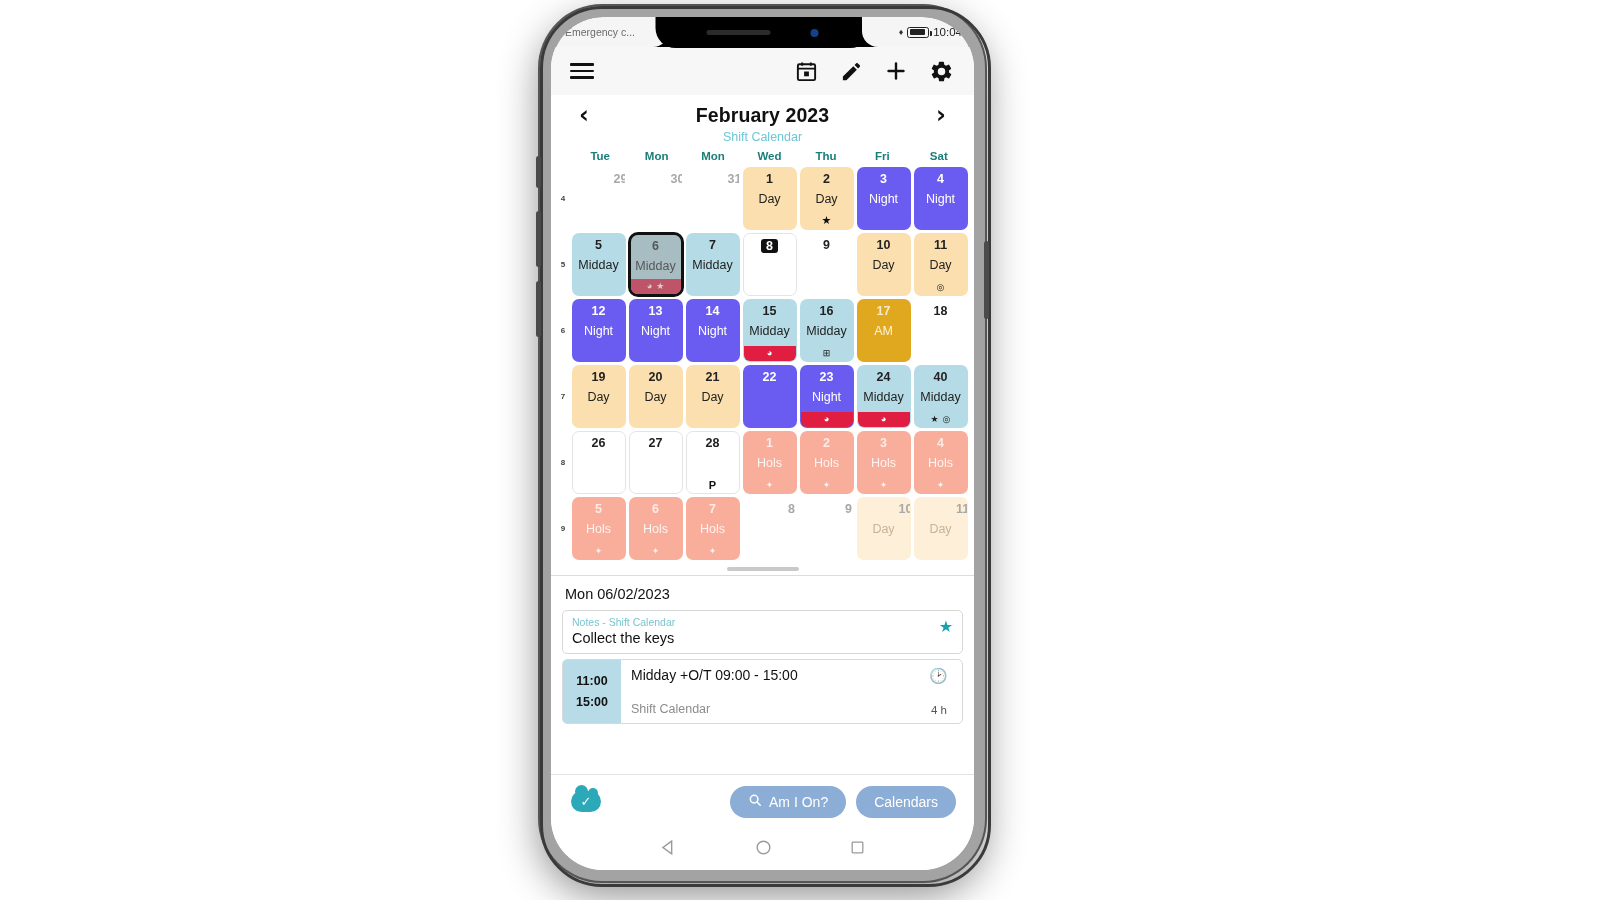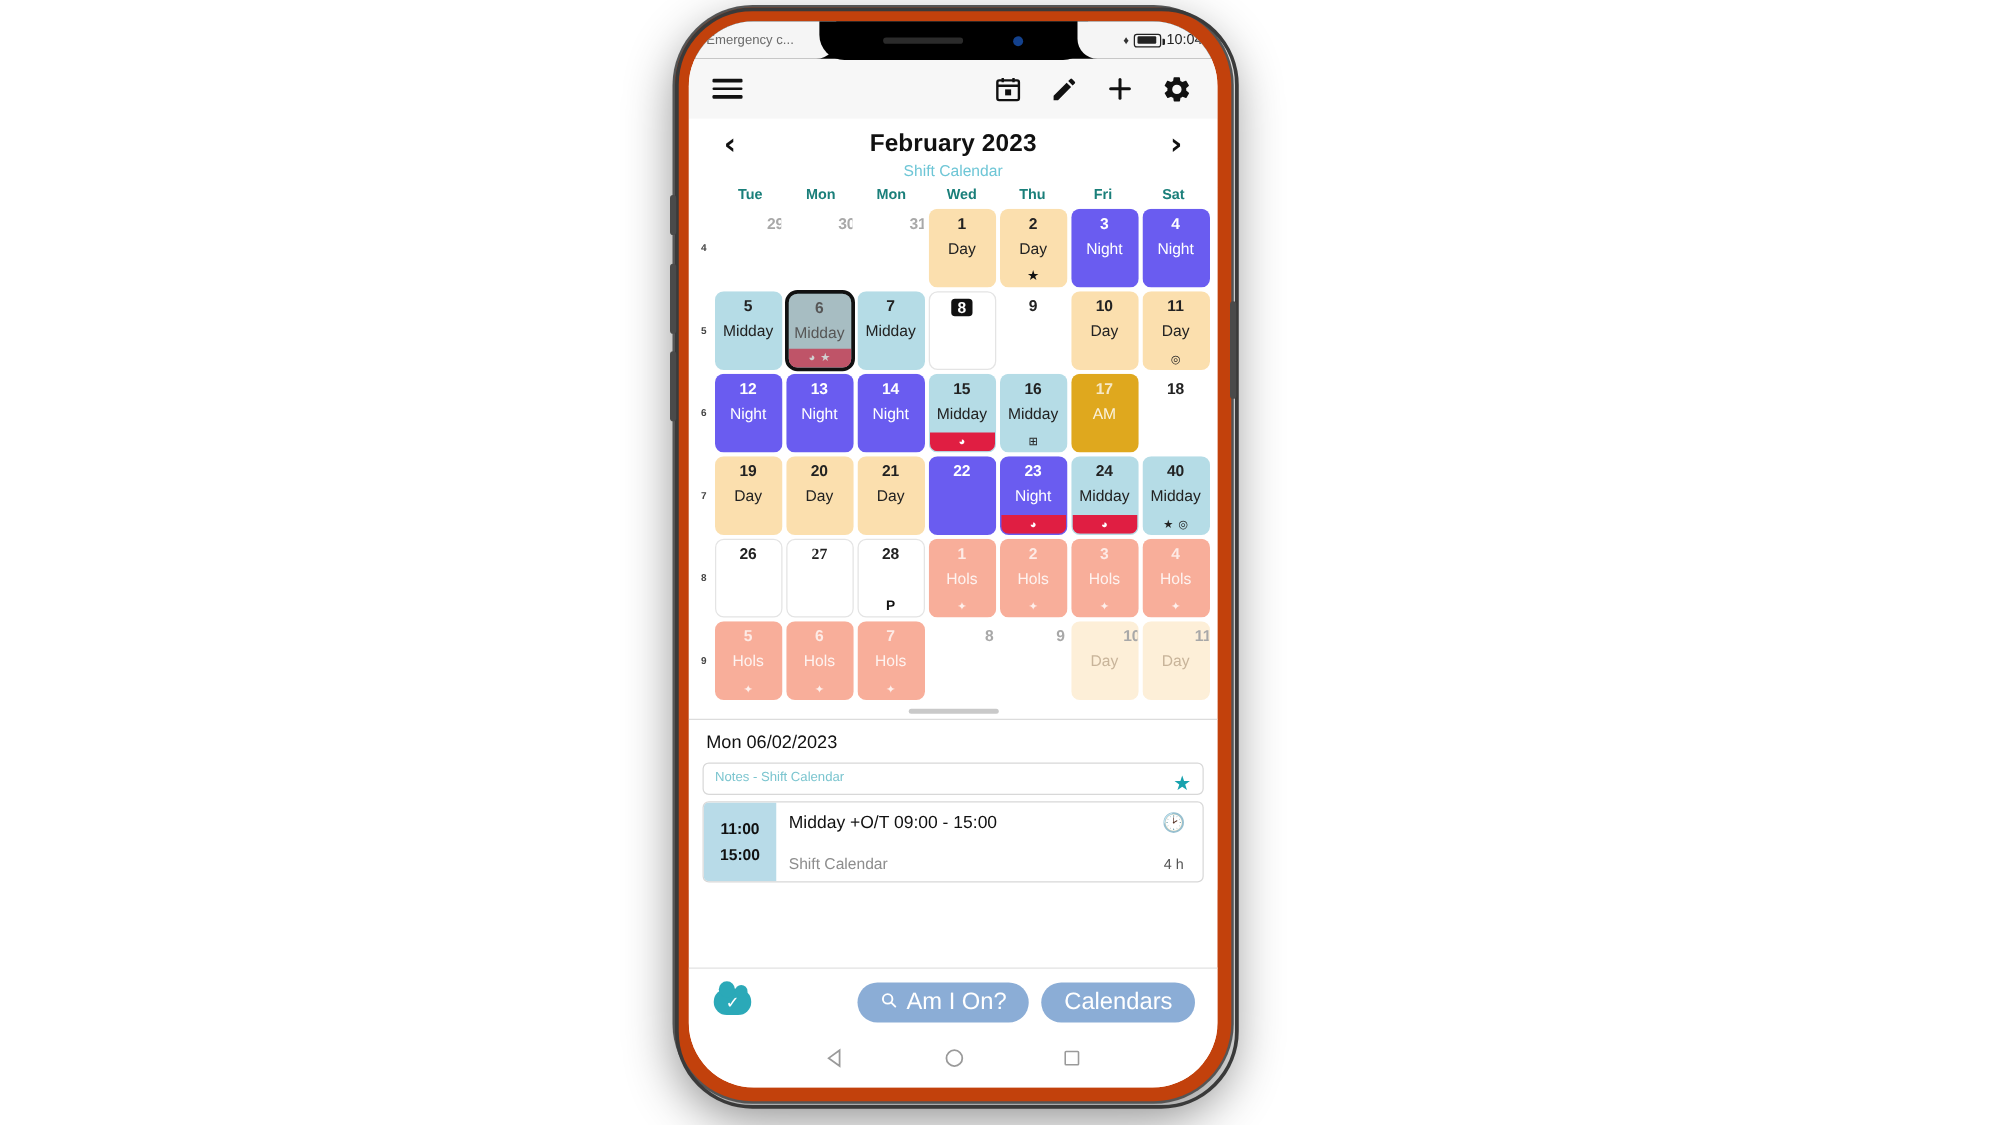--- a/index.html
+++ b/index.html
@@ -10,21 +10,21 @@
     overflow: hidden;
     position: relative;
   }
 
   
   #phone-frame {
     position: absolute;
     left: 540px; top: 6px;
     width: 445px; height: 875px;
     border-radius: 62px;
-    background: #c2410c;
+    background: #a3a3a3;
     box-shadow: 0 0 0 2px #555, 0 14px 40px rgba(0,0,0,.45);
     padding: 11px;
   }
   #phone-frame::before {
     content: ""; position: absolute;
     left: 0; top: 0; width: 100%; height: 100%;
     border-radius: 62px;
     border: 3px solid #3a3a3a;
     pointer-events: none;
   }
@@ -252,21 +252,21 @@
     width: 13px; height: 13px; background: #2ba9b8; border-radius: 50%;
   }
   .cloud-ok::after {
     content: ""; position: absolute; right: 3px; top: -3px;
     width: 10px; height: 10px; background: #2ba9b8; border-radius: 50%;
   }
   .cloud-ok span { position: relative; z-index: 2; font-size: 13px; }
   .pill-btn {
     background: #8badd6; color: #fff; border: none;
     border-radius: 18px; height: 32px; padding: 0 18px;
-    font-size: 19px; font-family: "Liberation Sans", sans-serif;
+    font-size: 14px; font-family: "Liberation Sans", sans-serif;
     display: flex; align-items: center; gap: 7px; cursor: pointer;
   }
   #am-i-on { margin-left: auto; }
   #calendars-btn { margin-right: 4px; }
 
   
   #android-nav {
     position: absolute; left: 0; right: 0; bottom: 0;
     height: 42px; background: #fff;
     display: flex; align-items: center; justify-content: space-around;
@@ -497,21 +497,21 @@
                 <span class="badge-glyph">★</span>
                 <span class="badge-glyph">◎</span>
               </div>
             </div>
           </div>
           <div class="week-row">
             <div class="wk-num">8</div>
             <div class="cell empty-bordered" style="background: rgb(255, 255, 255);">
               <div class="dnum">26</div>
             </div>
-            <div class="cell empty-bordered" style="background: rgb(255, 255, 255); font-family: Liberation Serif, serif;">
+            <div class="cell empty-bordered" style="background: rgb(255, 255, 255);">
               <div class="dnum">27</div>
             </div>
             <div class="cell empty-bordered" style="background: rgb(255, 255, 255);">
               <div class="dnum">28</div>
               <div class="p-mark">P</div>
             </div>
             <div class="cell" style="background: rgb(248, 174, 154);">
               <div class="dnum faded">1</div>
               <div class="lbl faded">Hols</div>
               <div class="badgebar plain">
@@ -583,20 +583,21 @@
 
     <div id="drag-handle-wrap">
       <div id="drag-handle"></div>
     </div>
 
     <div id="detail-panel">
       <div id="detail-date">Mon 06/02/2023</div>
 
       <div class="note-box">
         <div class="note-label">Notes - Shift Calendar</div>
+        <div class="note-text">Collect the keys</div>
         <div class="note-star">★</div>
       </div>
 
       <div class="shift-row">
         <div class="shift-times">
           <span>11:00</span>
           <span>15:00</span>
         </div>
         <div class="shift-body">
           <div class="shift-title">Midday +O/T 09:00 - 15:00</div>

